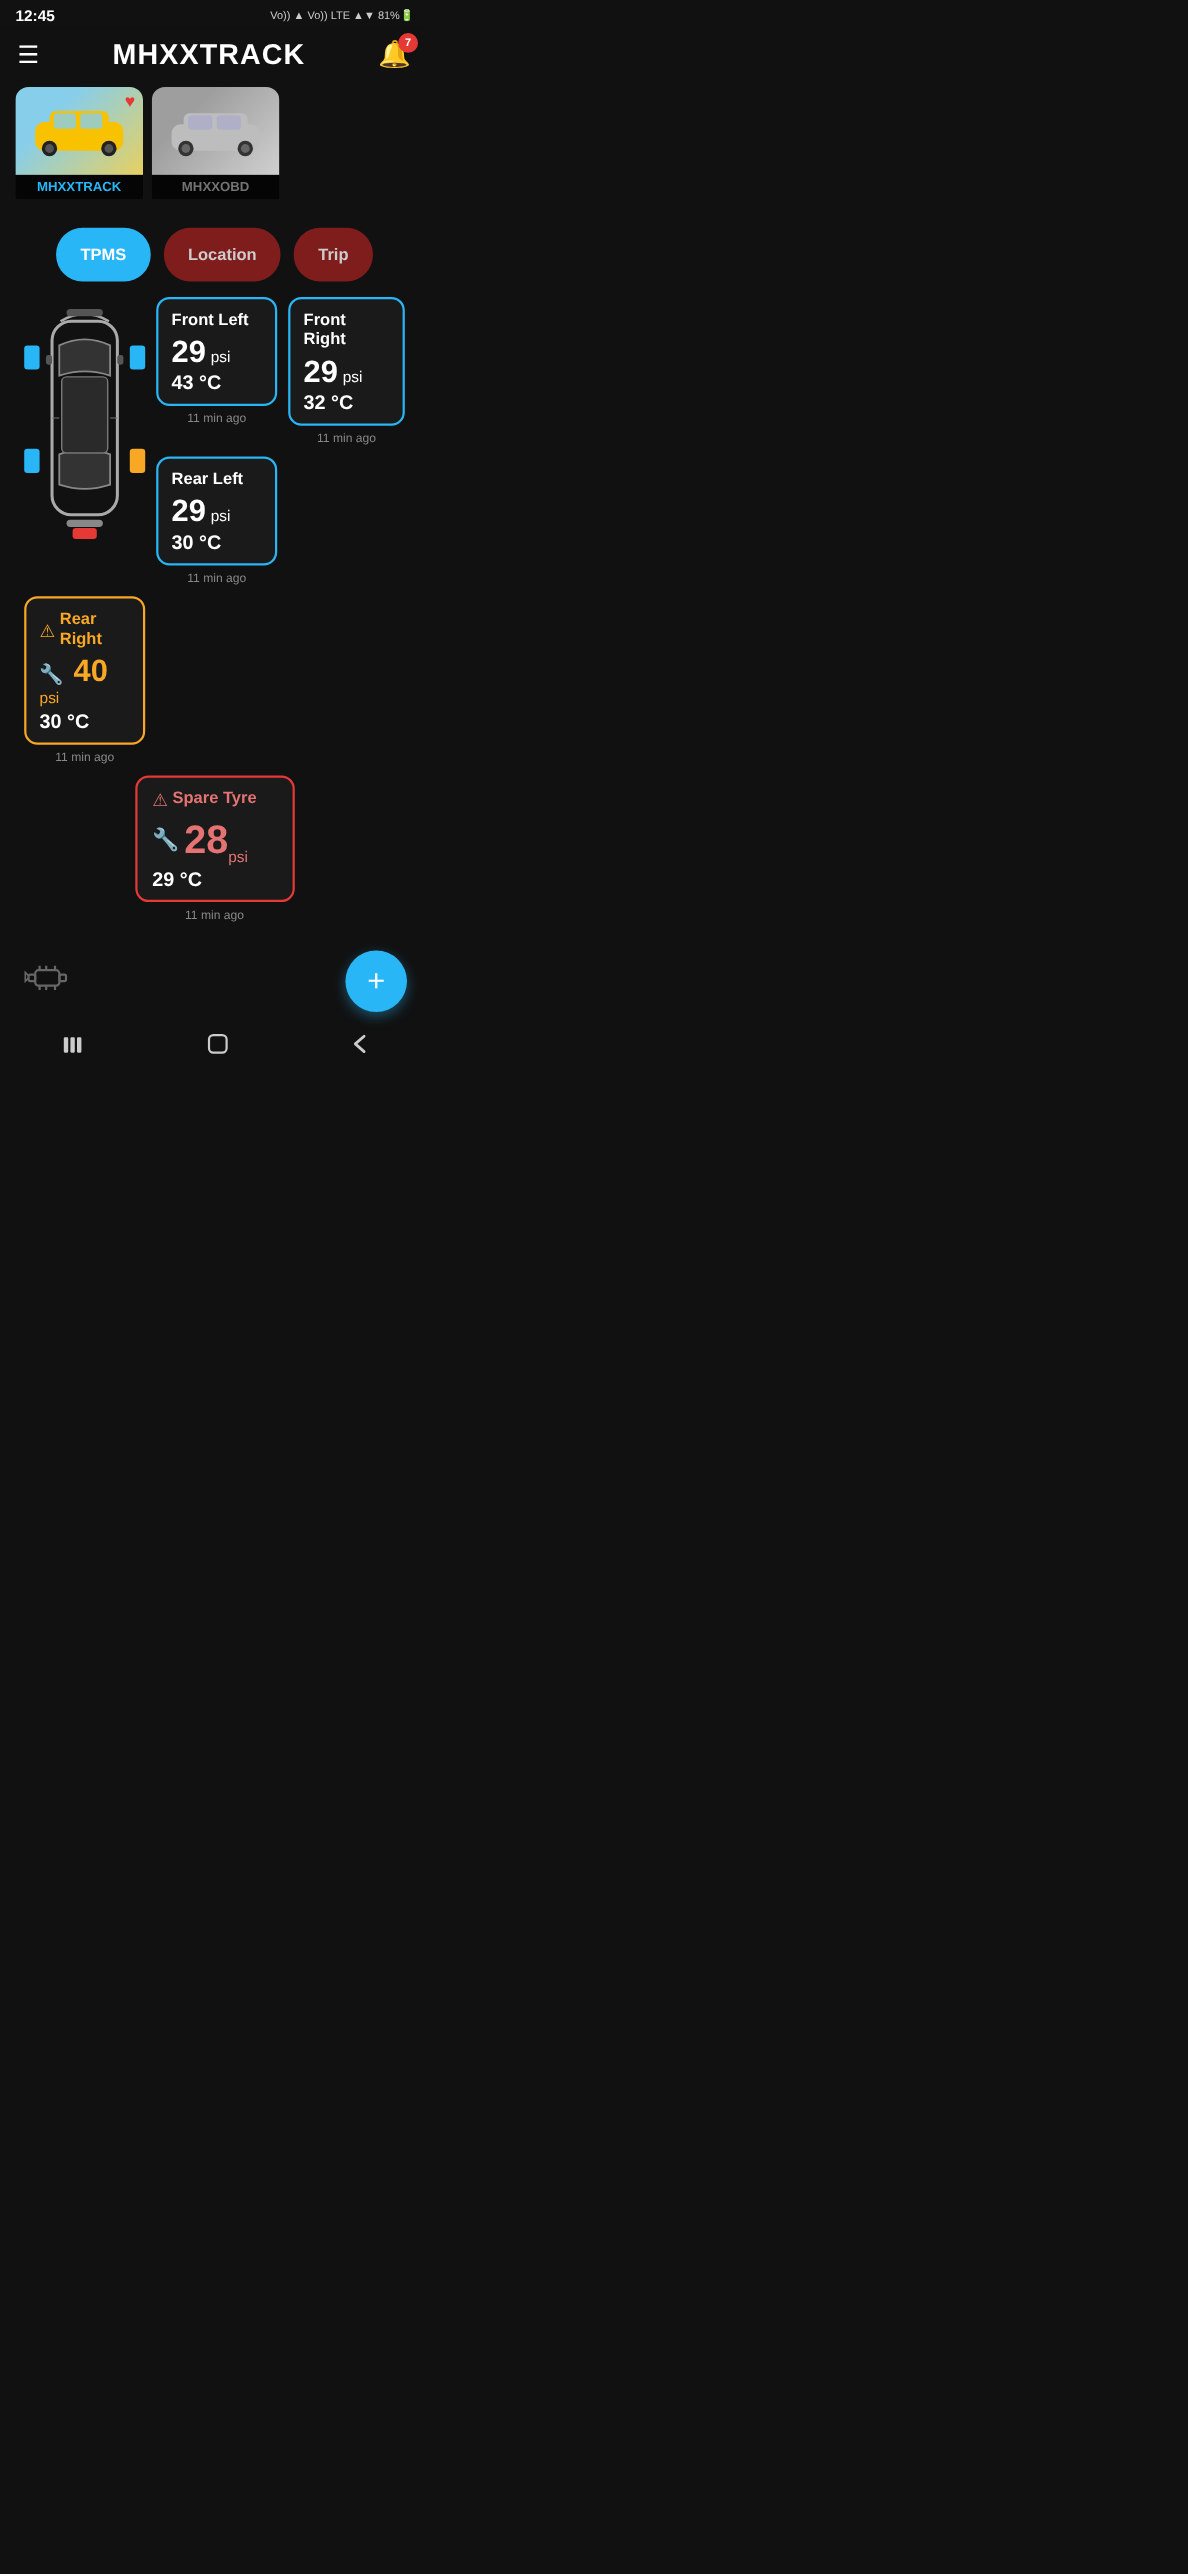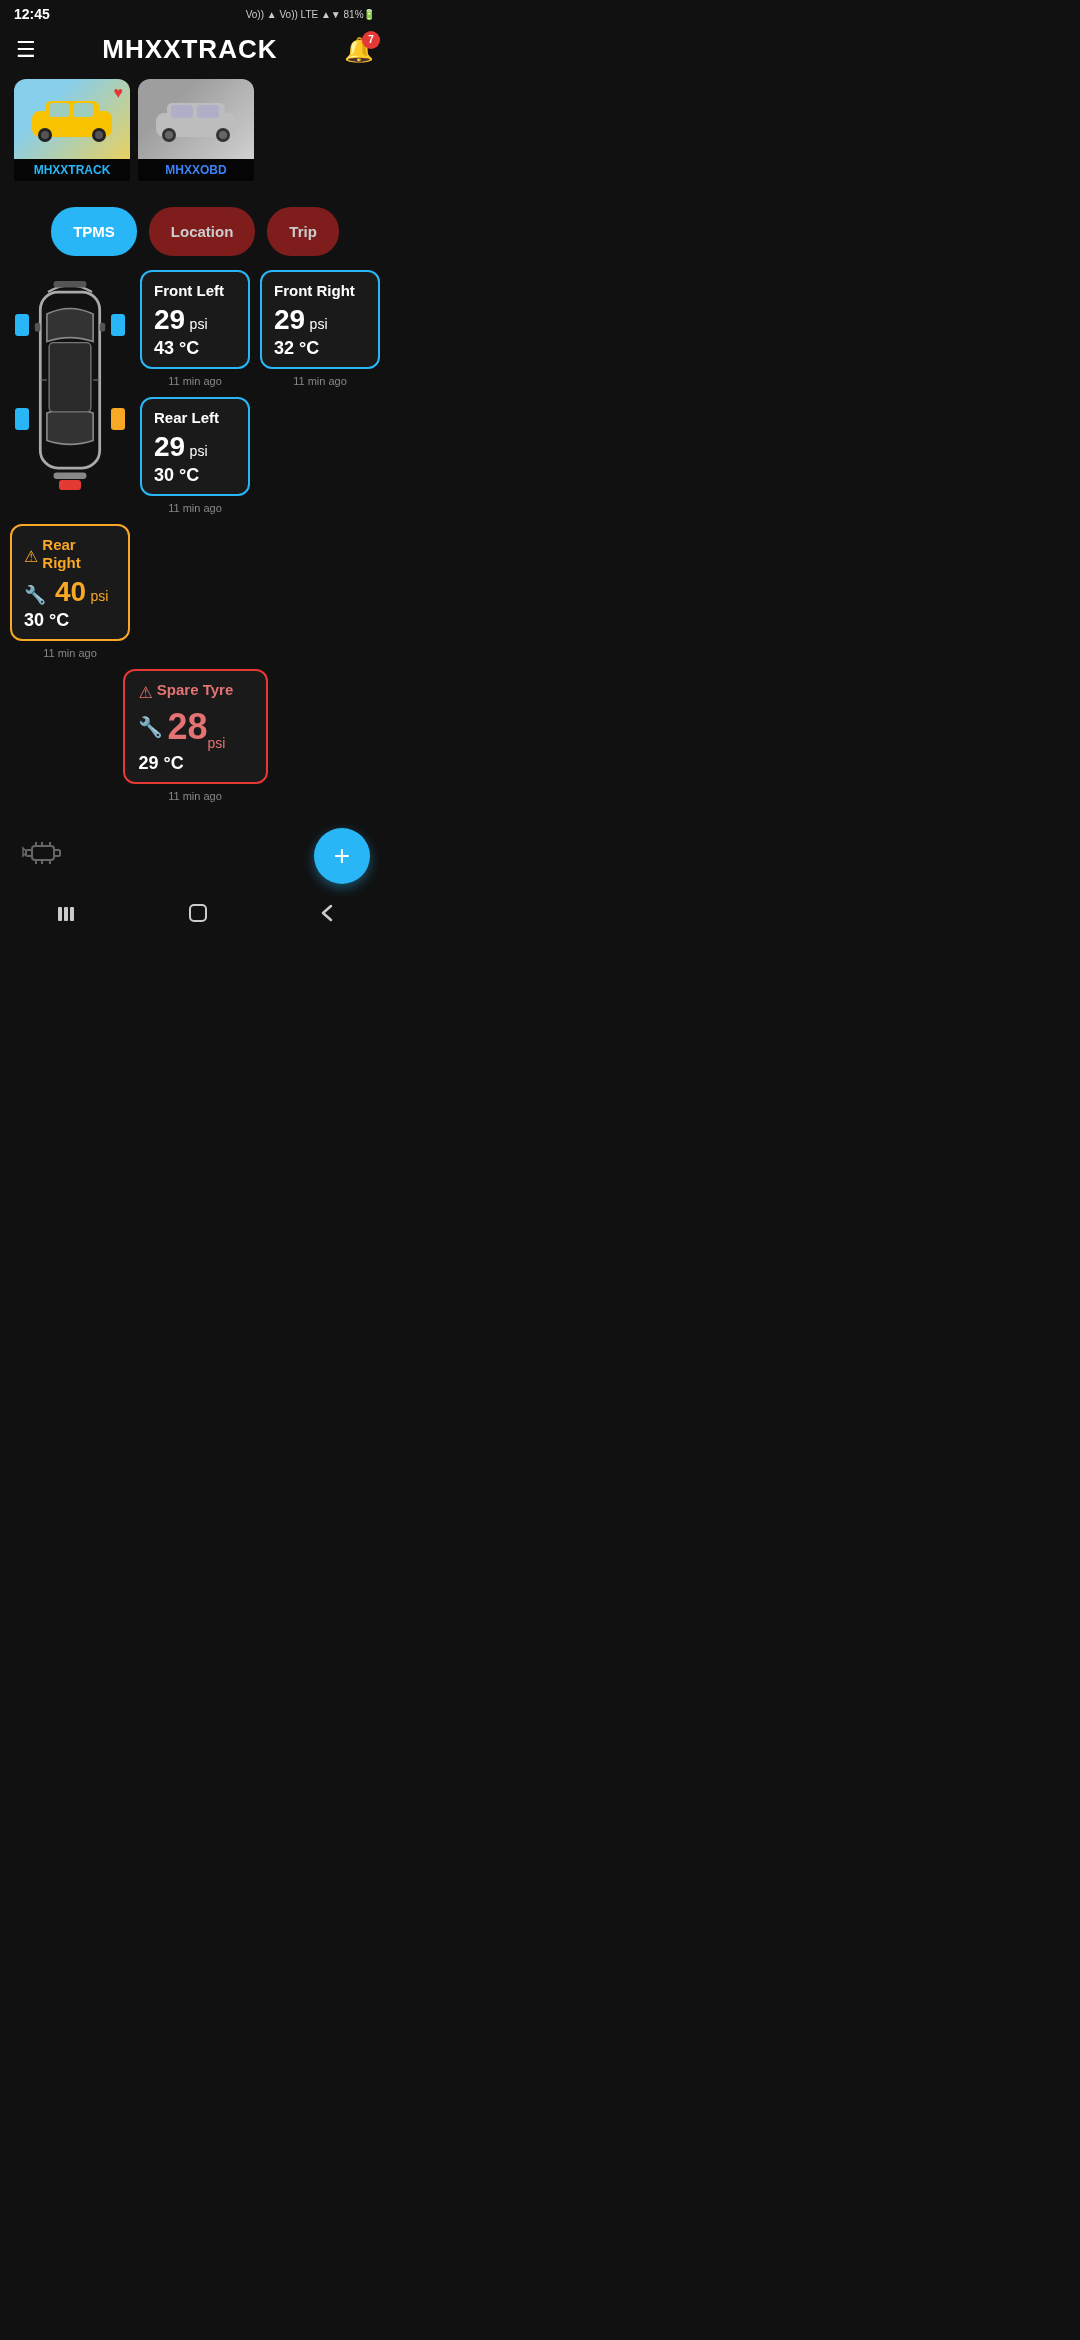--- a/index.html
+++ b/index.html
@@ -116,21 +116,21 @@
       font-weight: 600;
       cursor: pointer;
       border: none;
       outline: none;
     }
     .tab-active { background: #29b6f6; color: #fff; }
     .tab-inactive { background: #7f1d1d; color: #ccc; }
 
     
     .tpms-container {
-      padding: 0 10px;
+      padding: 0 22px;
       position: relative;
     }
 
     .tpms-grid {
       display: grid;
       grid-template-columns: 1fr 110px 1fr;
       grid-template-rows: auto auto;
       gap: 10px;
       align-items: start;
     }
@@ -331,21 +331,21 @@
         <rect x="5" y="22" width="80" height="24" rx="8" fill="#bdbdbd"></rect>
         <rect x="16" y="12" width="58" height="20" rx="5" fill="#bdbdbd"></rect>
         <rect x="20" y="14" width="22" height="13" rx="3" fill="#aaaacc" opacity="0.7"></rect>
         <rect x="46" y="14" width="22" height="13" rx="3" fill="#aaaacc" opacity="0.7"></rect>
         <circle cx="18" cy="44" r="7" fill="#333"></circle>
         <circle cx="18" cy="44" r="4" fill="#666"></circle>
         <circle cx="72" cy="44" r="7" fill="#333"></circle>
         <circle cx="72" cy="44" r="4" fill="#666"></circle>
       </svg>
     </div>
-    <div class="vehicle-card-label" style="color:#3b82f6;">MHXXOBD</div>
+    <div class="vehicle-card-label" style="color:#737373;">MHXXOBD</div>
   </div>
 
 </div>
 
 <div class="tabs">
   <button class="tab tab-active">TPMS</button>
   <button class="tab tab-inactive">Location</button>
   <button class="tab tab-inactive">Trip</button>
 </div>
 

